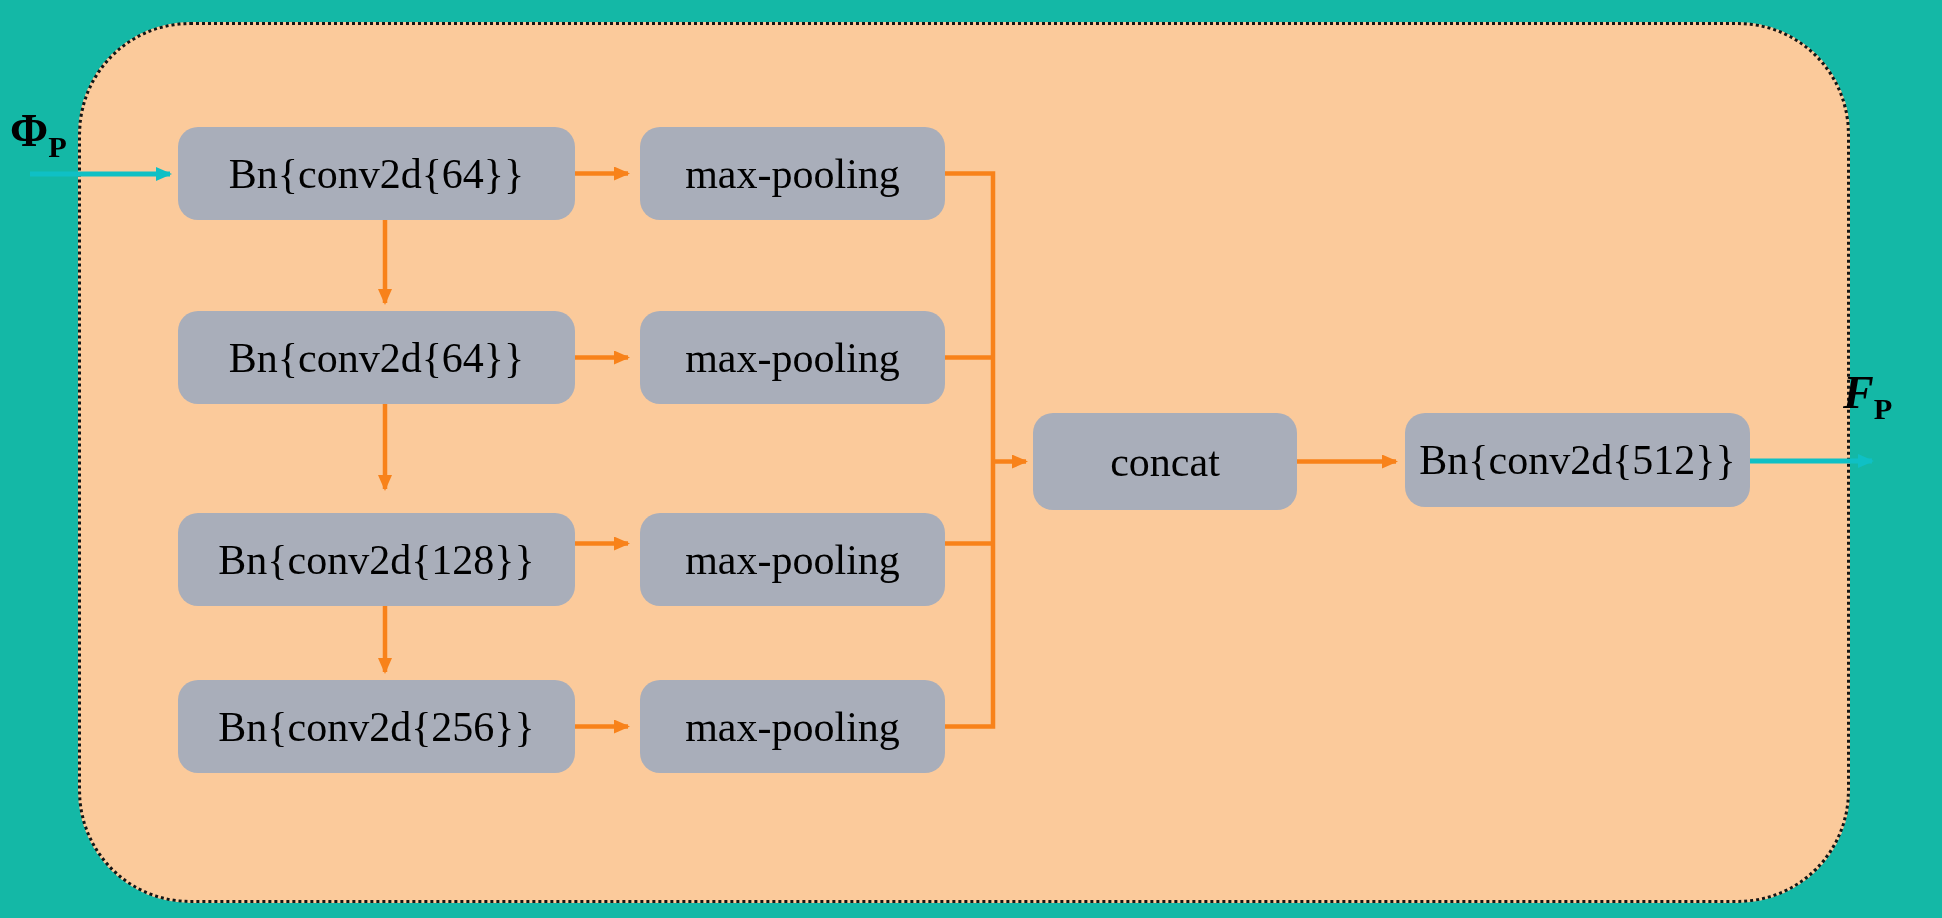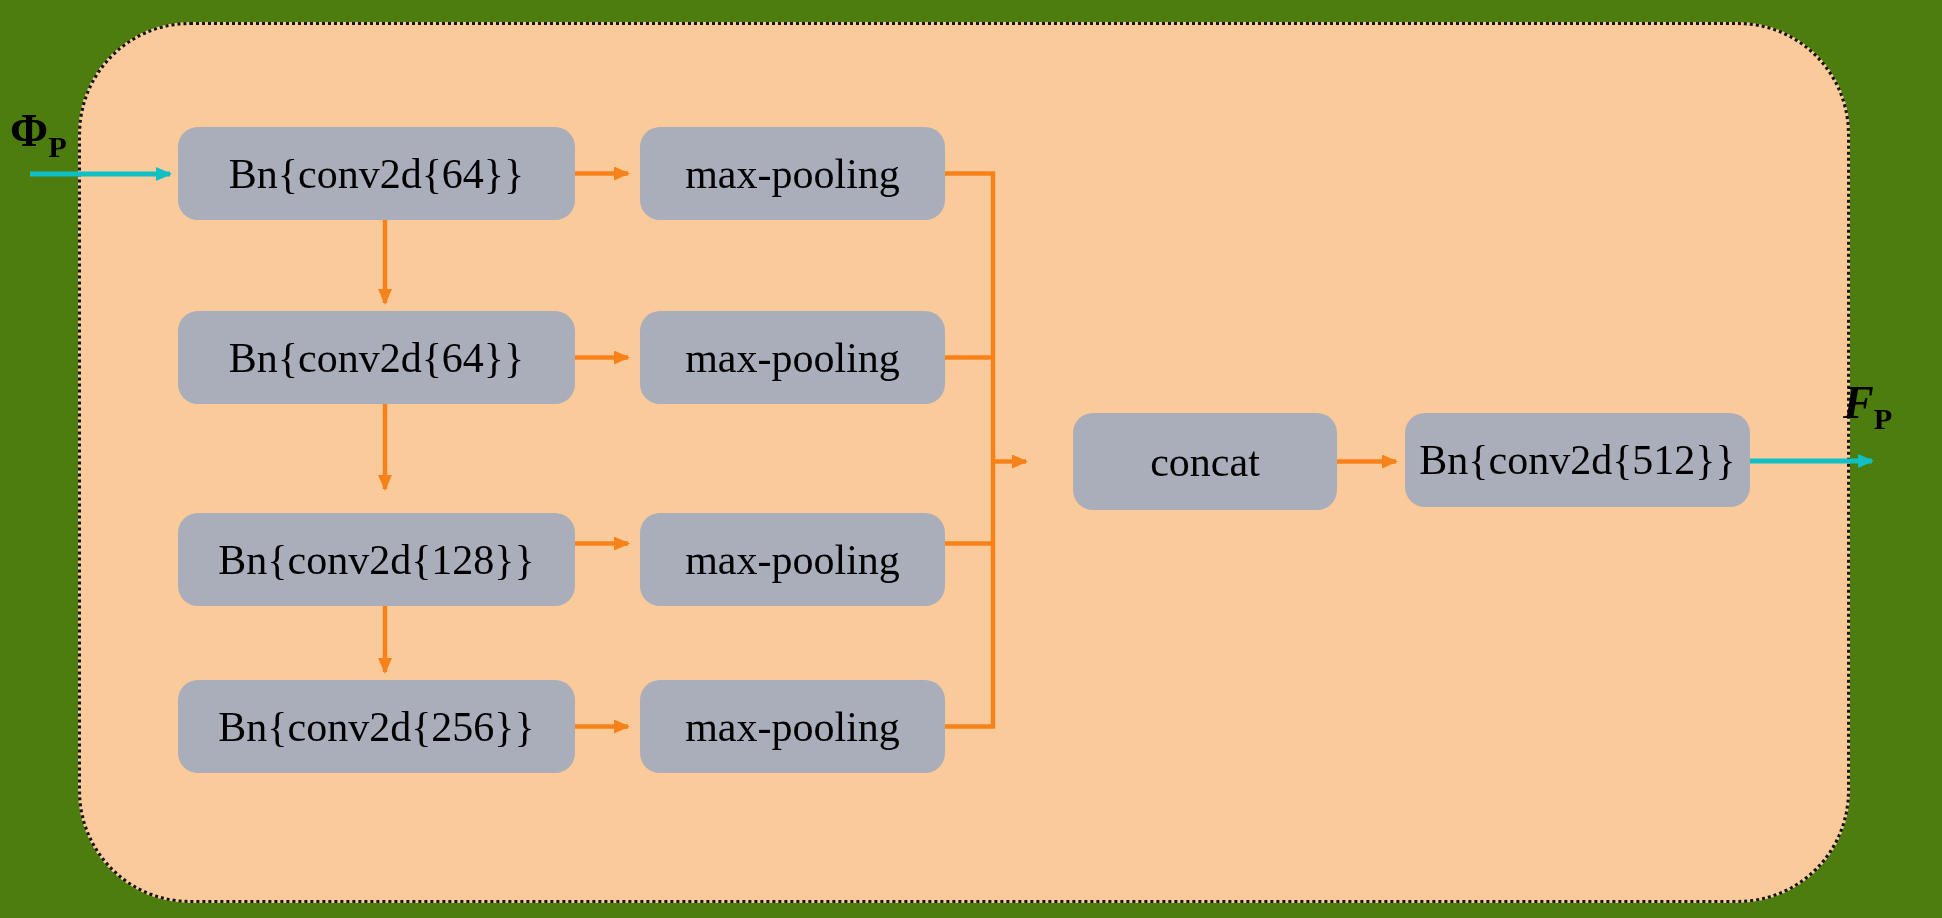--- a/index.html
+++ b/index.html
@@ -1,19 +1,19 @@
 <!DOCTYPE html>
 <html style="--container_fill: #FBCA9B; --container_border: #151515; --node_fill: #A9AEBA; --arrow_orange: #F8821A; --arrow_cyan: #0FC0C5; --text_color: #000000;"><head>
 <meta charset="utf-8">
 <style>
   html,body{margin:0;padding:0;background:#ffffff;}
   .stage{
     position:relative;
     width:1942px;height:918px;
-    background:#4d7c0f;
+    background:#14b8a6;
     overflow:hidden;
     font-family:"Liberation Serif","DejaVu Serif",serif;
   }
   .outer-module{
     position:absolute;
     left:78px;top:22px;
     width:1772px;height:881px;
     background:var(--container_fill,#FBCA9B);
     border:3px dotted var(--container_border,#151515);
     border-radius:112px;
@@ -31,36 +31,36 @@
     font-size:42px;
     color:var(--text_color,#000000);
     white-space:nowrap;
   }
   .conv-col{left:178px;width:397px;height:93px;}
   .row1{top:127px;}
   .row2{top:311px;}
   .row3{top:497px;margin-top:16px;}
   .row4{top:680px;}
   .pool-col{left:640px;width:305px;height:93px;font-family:Liberation Serif, serif;}
-  .node-concat{left:1033px;top:413px;width:264px;height:97px;margin-left:40px;}
+  .node-concat{left:1033px;top:413px;width:264px;height:97px;}
   .node-conv-out{left:1405px;top:413px;width:345px;height:94px;}
   .io-label{
     position:absolute;
     font-size:46px;
     font-weight:bold;
     color:var(--text_color,#000000);
     line-height:1;
     text-align:right;
   }
   .io-label sub{
     font-size:0.66em;
     vertical-align:-0.35em;
   }
   .label-in{left:10px;top:108px;}
-  .label-out{left:1843px;top:380px;}
+  .label-out{left:1843px;top:370px;}
   .label-out .sym{font-style:italic;font-weight:600;}
 </style>
 </head>
 <body>
 
 <div class="stage">
 
   <div class="outer-module"></div>
 
   <svg class="wires" viewBox="0 0 1942 918">

